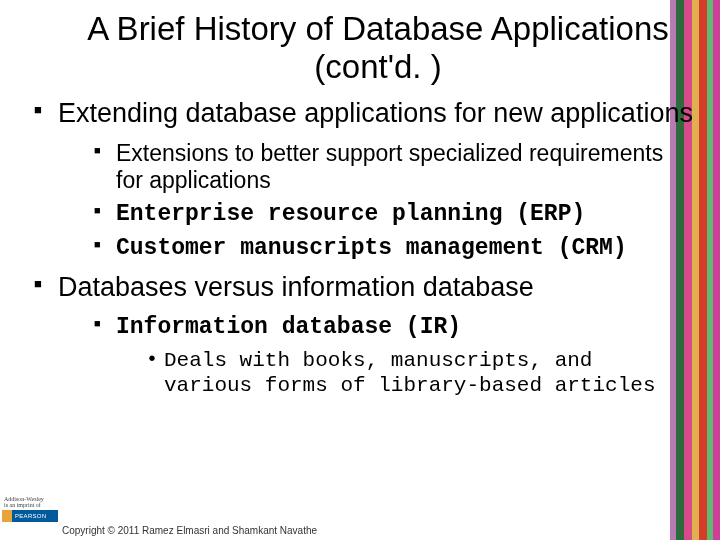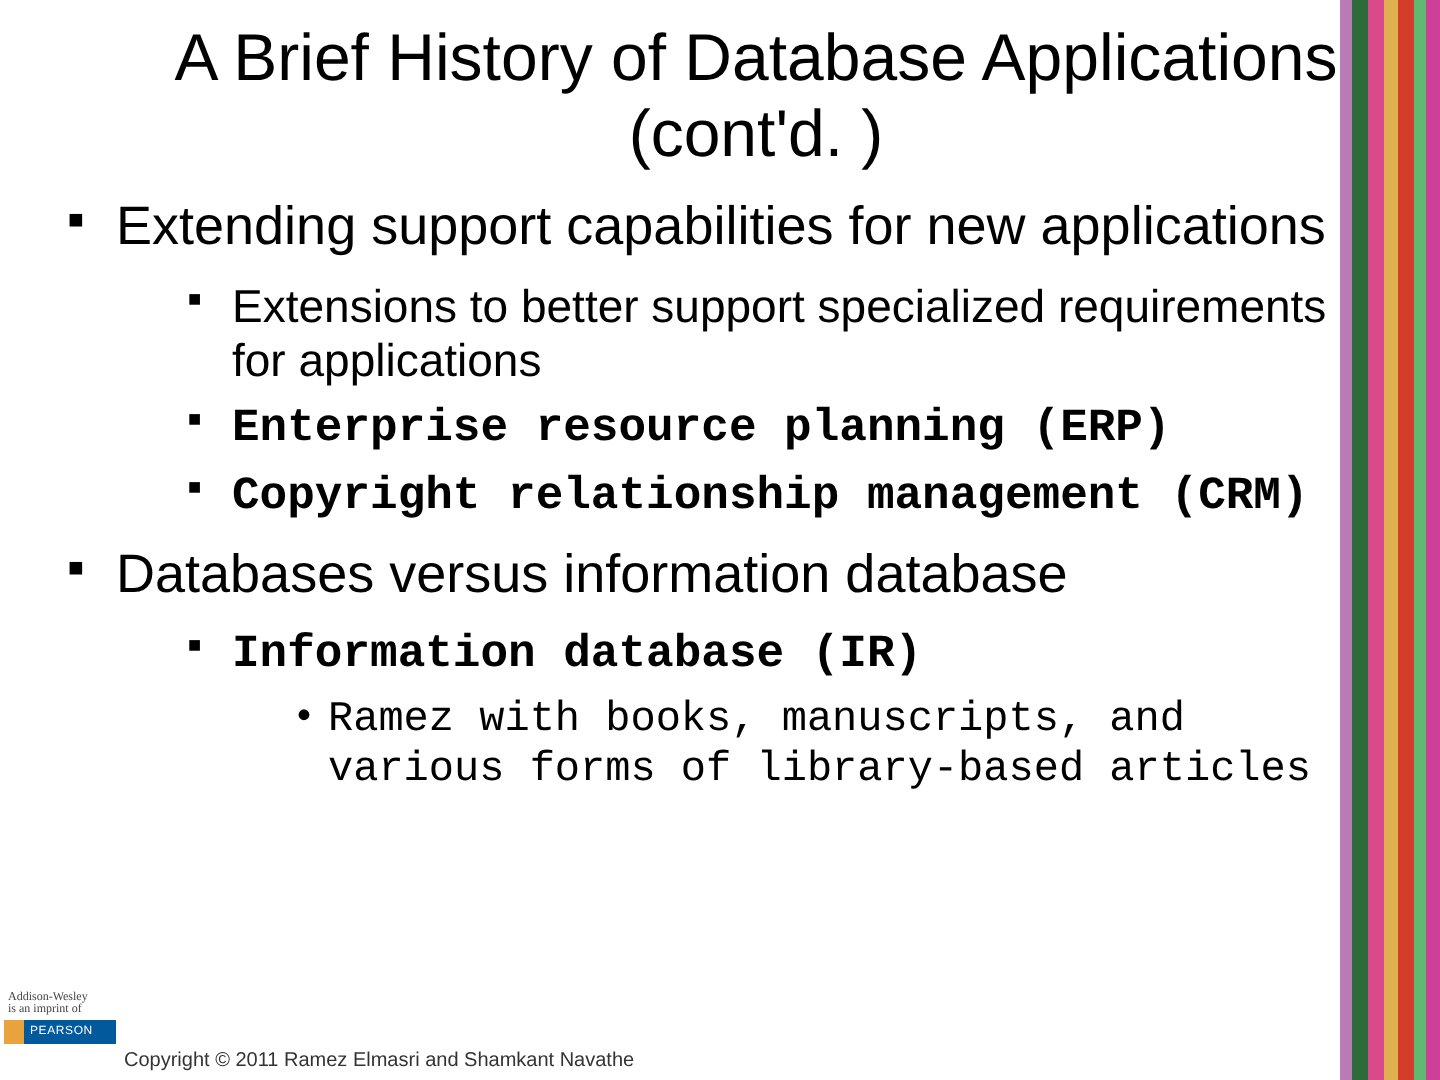--- a/index.html
+++ b/index.html
@@ -154,34 +154,34 @@
     <div class="stripe" style="width:8px;background:#d43d2a"></div>
     <div class="stripe" style="width:6px;background:#5fb971"></div>
     <div class="stripe" style="width:7px;background:#ce3f9a"></div>
   </div>
 
   <div class="title">A Brief History of Database Applications (cont'd. )</div>
 
   <div class="content">
     <ul class="lvl1">
       <li>
-        <span>Extending support capabilities for new applications</span>
+        <span>Extending database applications for new applications</span>
         <ul class="lvl2">
           <li>Extensions to better support specialized requirements for applications</li>
           <li class="bold">Enterprise resource planning (ERP)</li>
-          <li class="bold">Copyright relationship management (CRM)</li>
+          <li class="bold">Customer manuscripts management (CRM)</li>
         </ul>
       </li>
       <li>
         <span>Databases versus information database</span>
         <ul class="lvl2">
           <li class="bold">
             <span>Information database (IR)</span>
             <ul class="lvl3" style="font-weight:400">
-              <li>Ramez with books, manuscripts, and various forms of library-based articles</li>
+              <li>Deals with books, manuscripts, and various forms of library-based articles</li>
             </ul>
           </li>
         </ul>
       </li>
     </ul>
   </div>
 
   <div class="logo-block">
     <div class="logo-aw">
       <span>Addison-Wesley</span><br>

